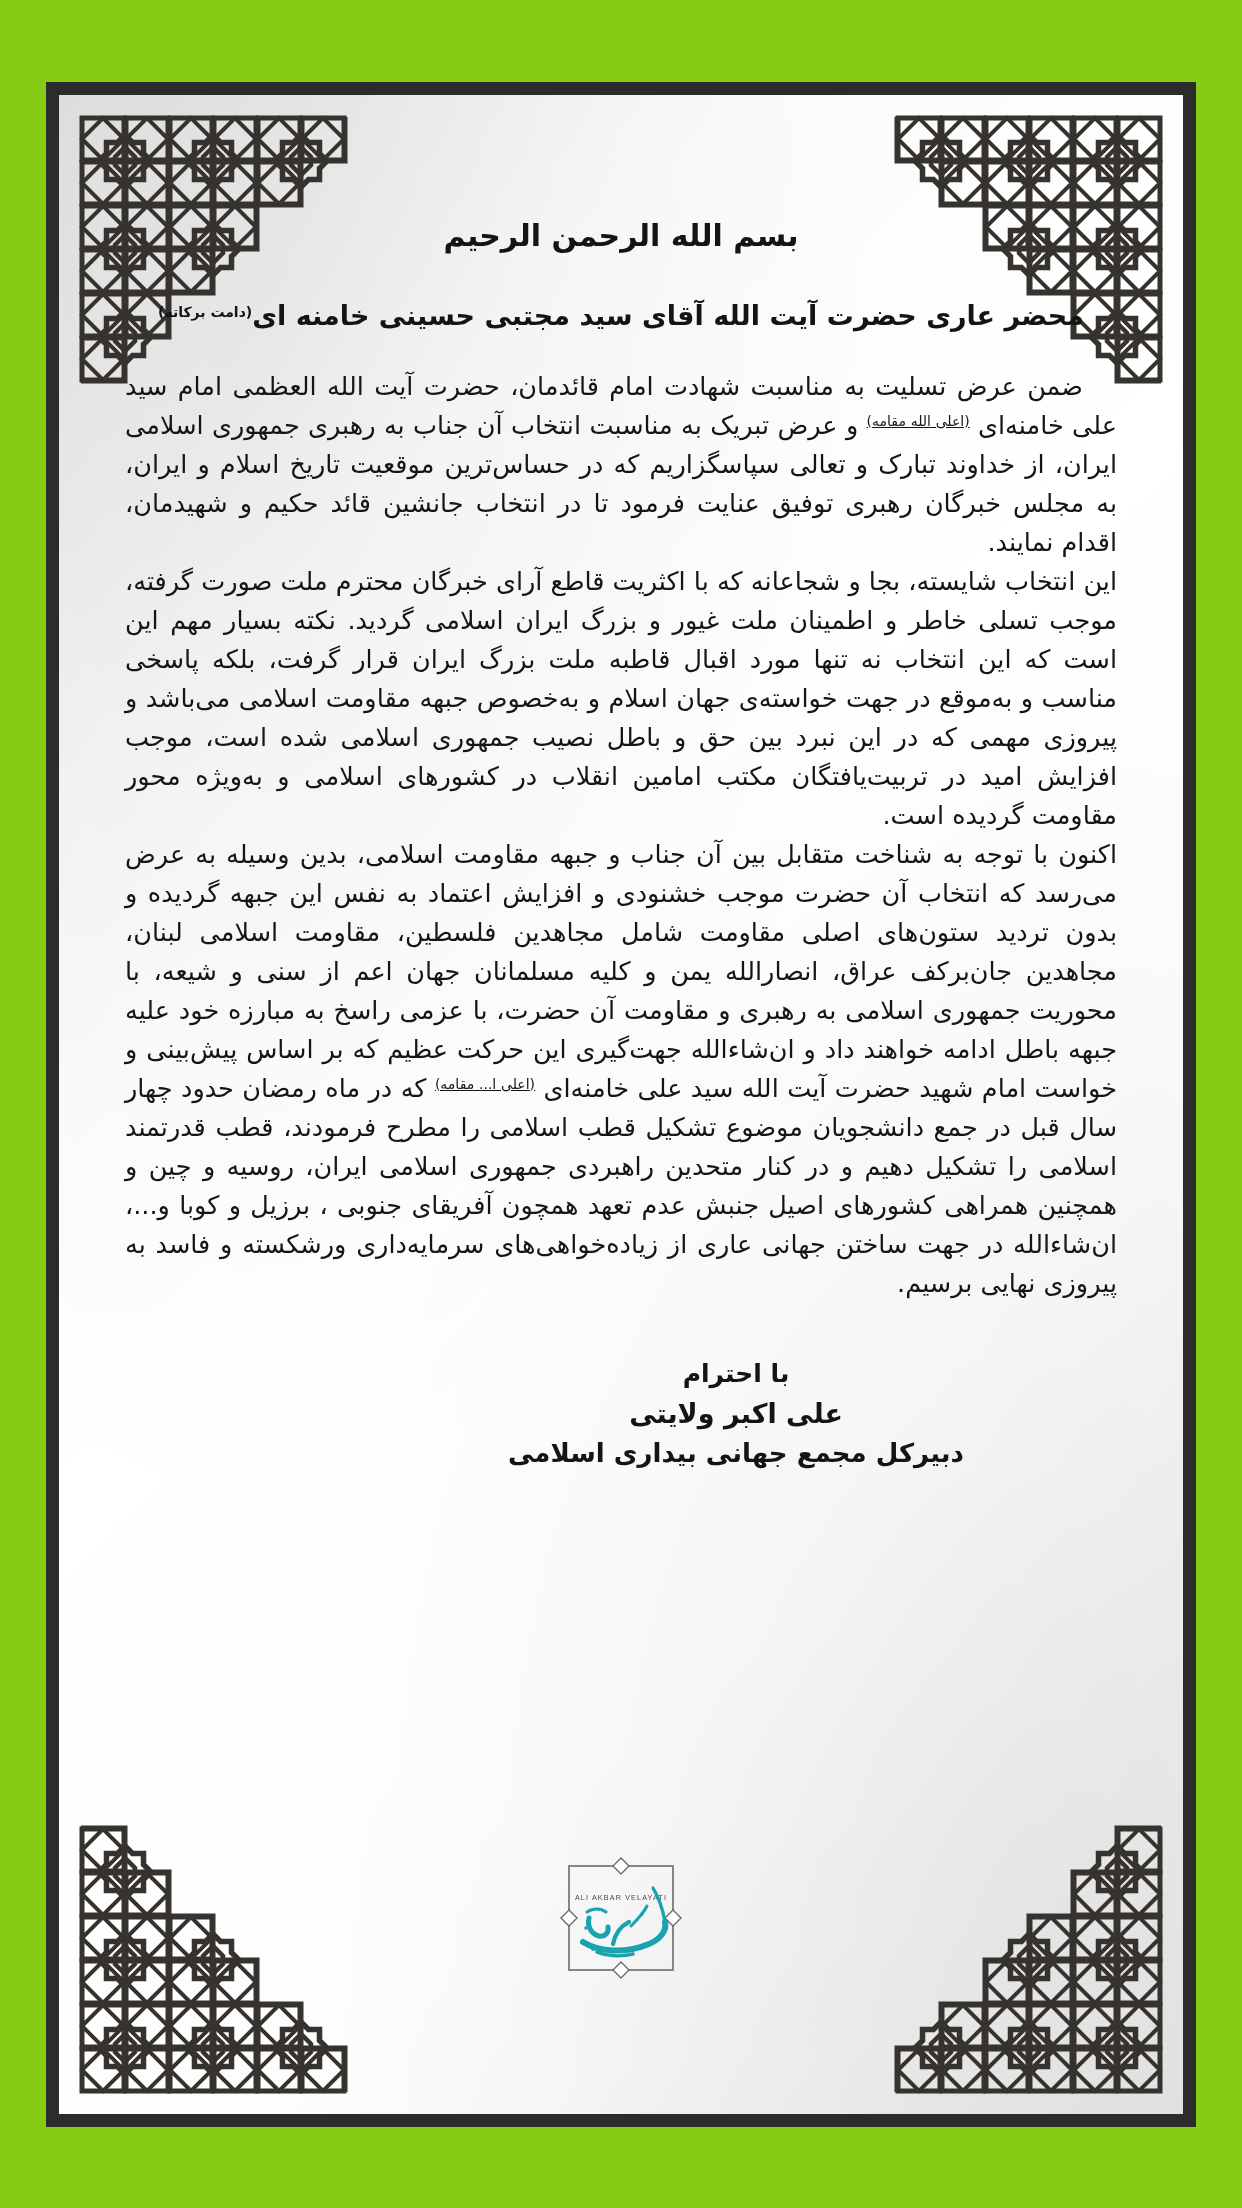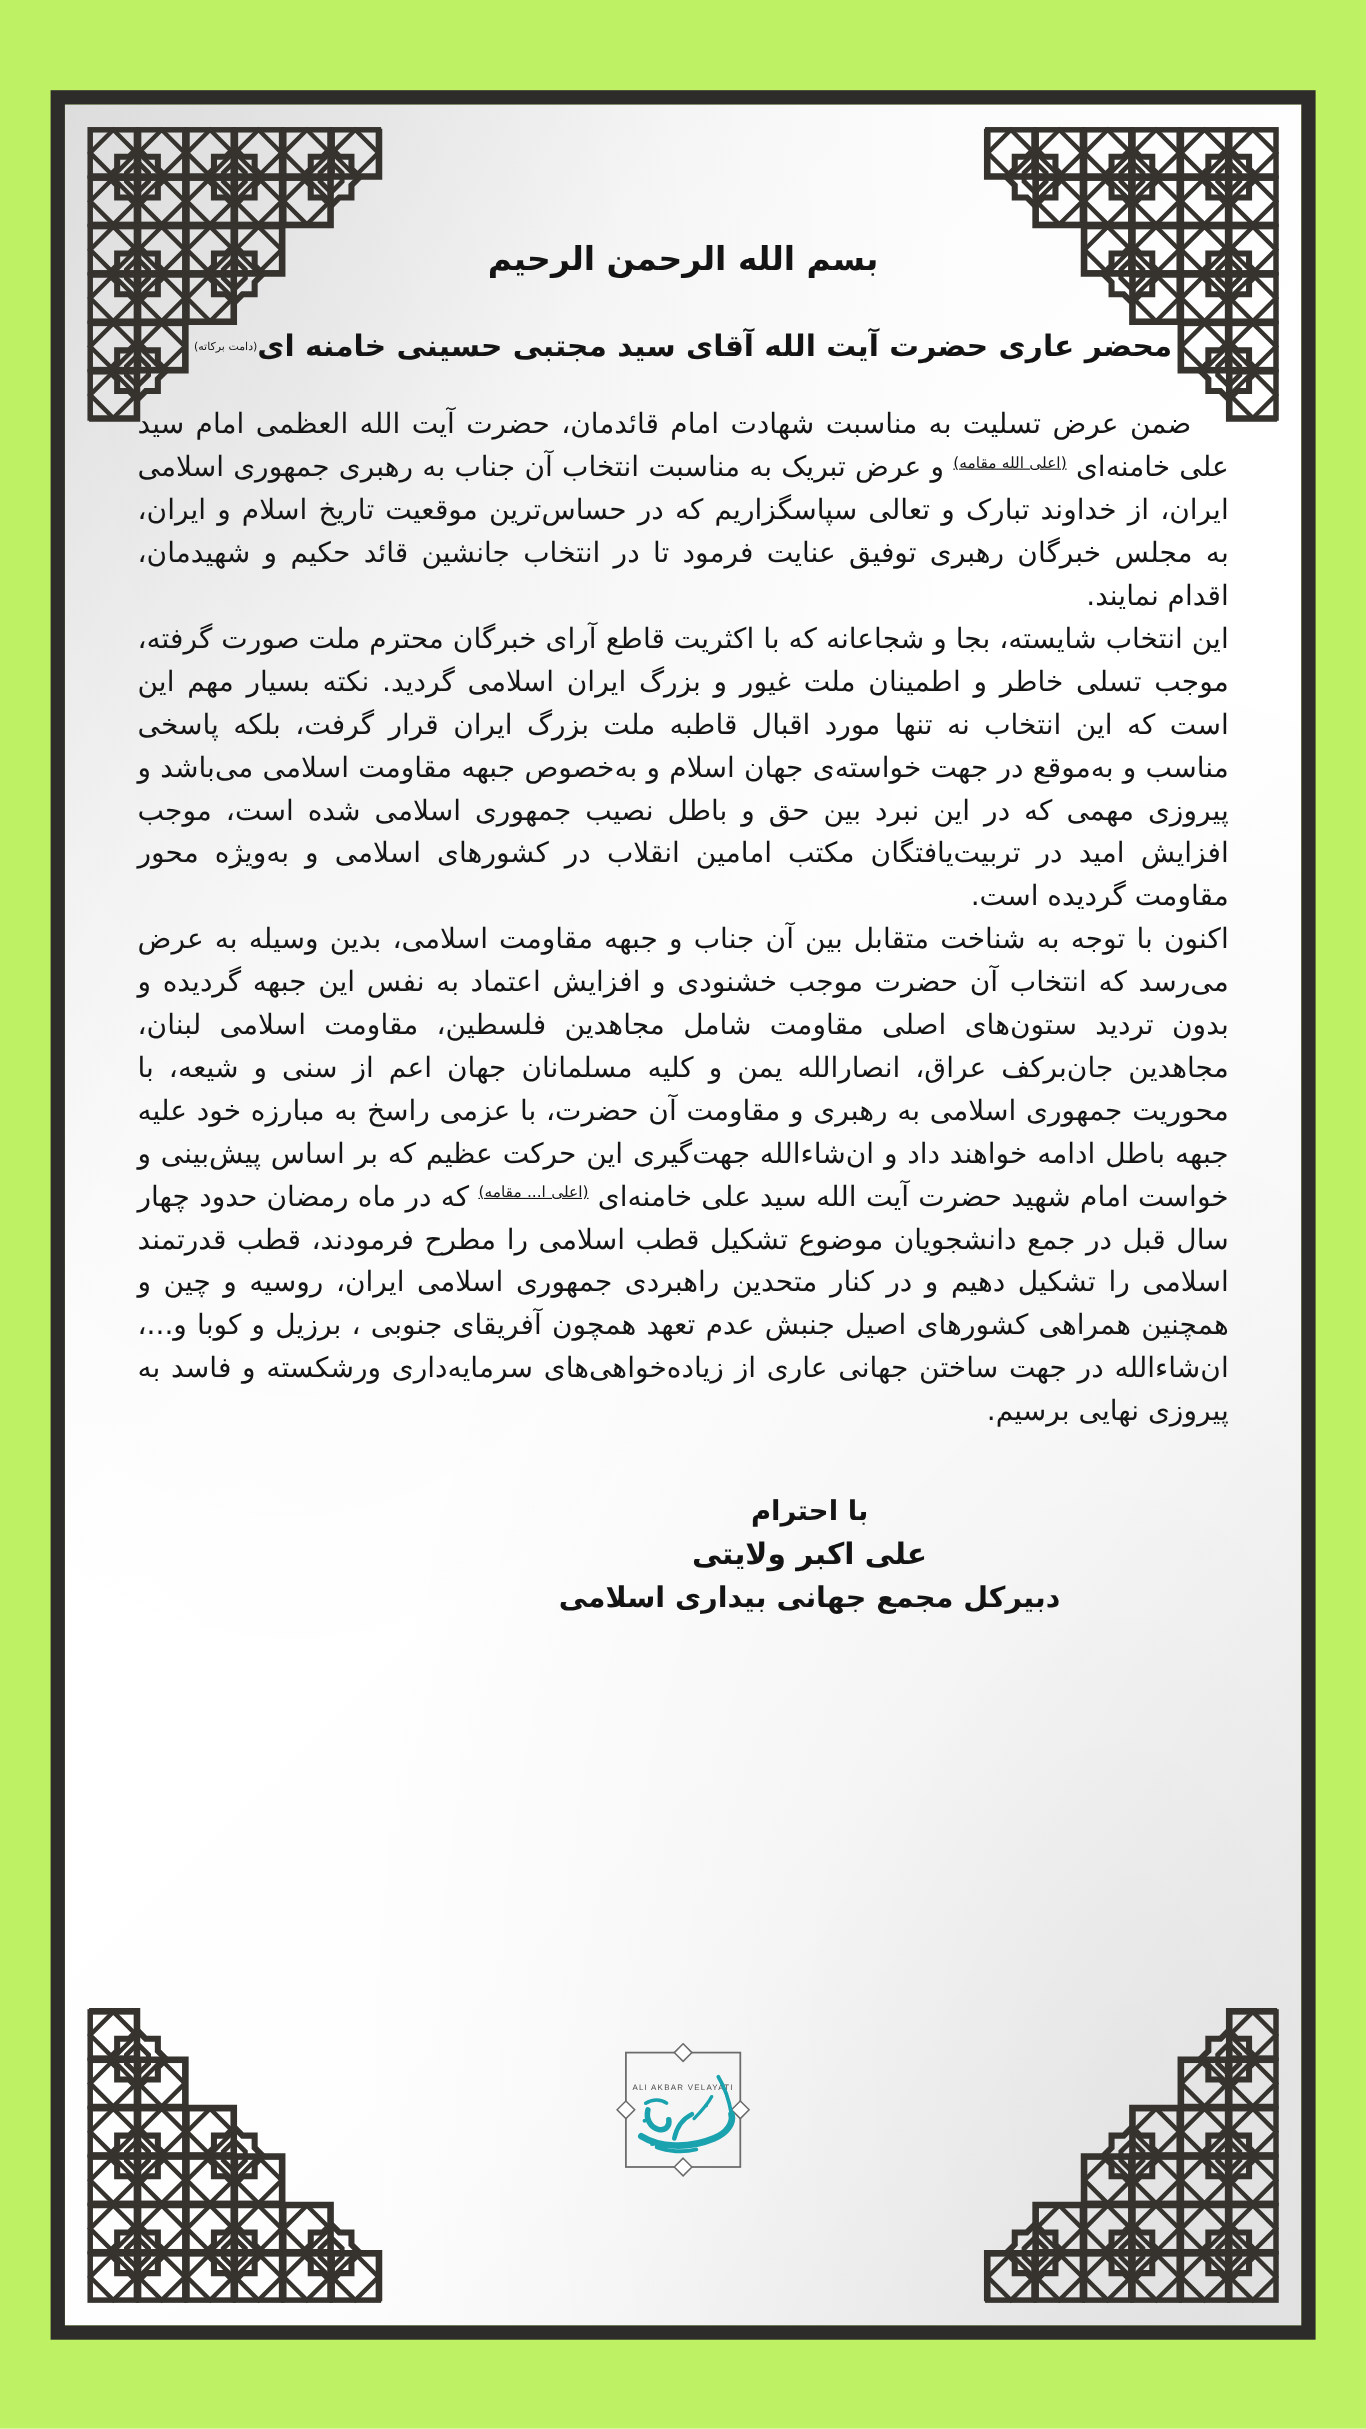--- a/index.html
+++ b/index.html
@@ -9,21 +9,21 @@
     width: 1242px;
     height: 2208px;
     background: #ffffff;
     font-family: "DejaVu Sans", "Liberation Sans", sans-serif;
   }
 
   #page {
     position: relative;
     width: 1242px;
     height: 2208px;
-    background: #bef264;
+    background: #84cc16;
     overflow: hidden;
   }
 
   
   .frame {
     position: absolute;
     left: 46px;
     top: 82px;
     width: 1150px;
     height: 2045px;
@@ -76,22 +76,22 @@
 
   .addressee {
     font-size: 27px;
     font-weight: bold;
     color: #141414;
     line-height: 1.5;
     margin-bottom: 30px;
     white-space: nowrap;
   }
   .addressee .hon {
-    font-size: 10px;
-    font-weight: normal;
+    font-size: 14px;
+    font-weight: bold;
     vertical-align: 0.55em;
   }
 
   .body-text {
     direction: rtl;
     text-align: justify;
     text-align-last: justify;
     font-size: 25.5px;
     line-height: 1.53;
     color: #151515;

